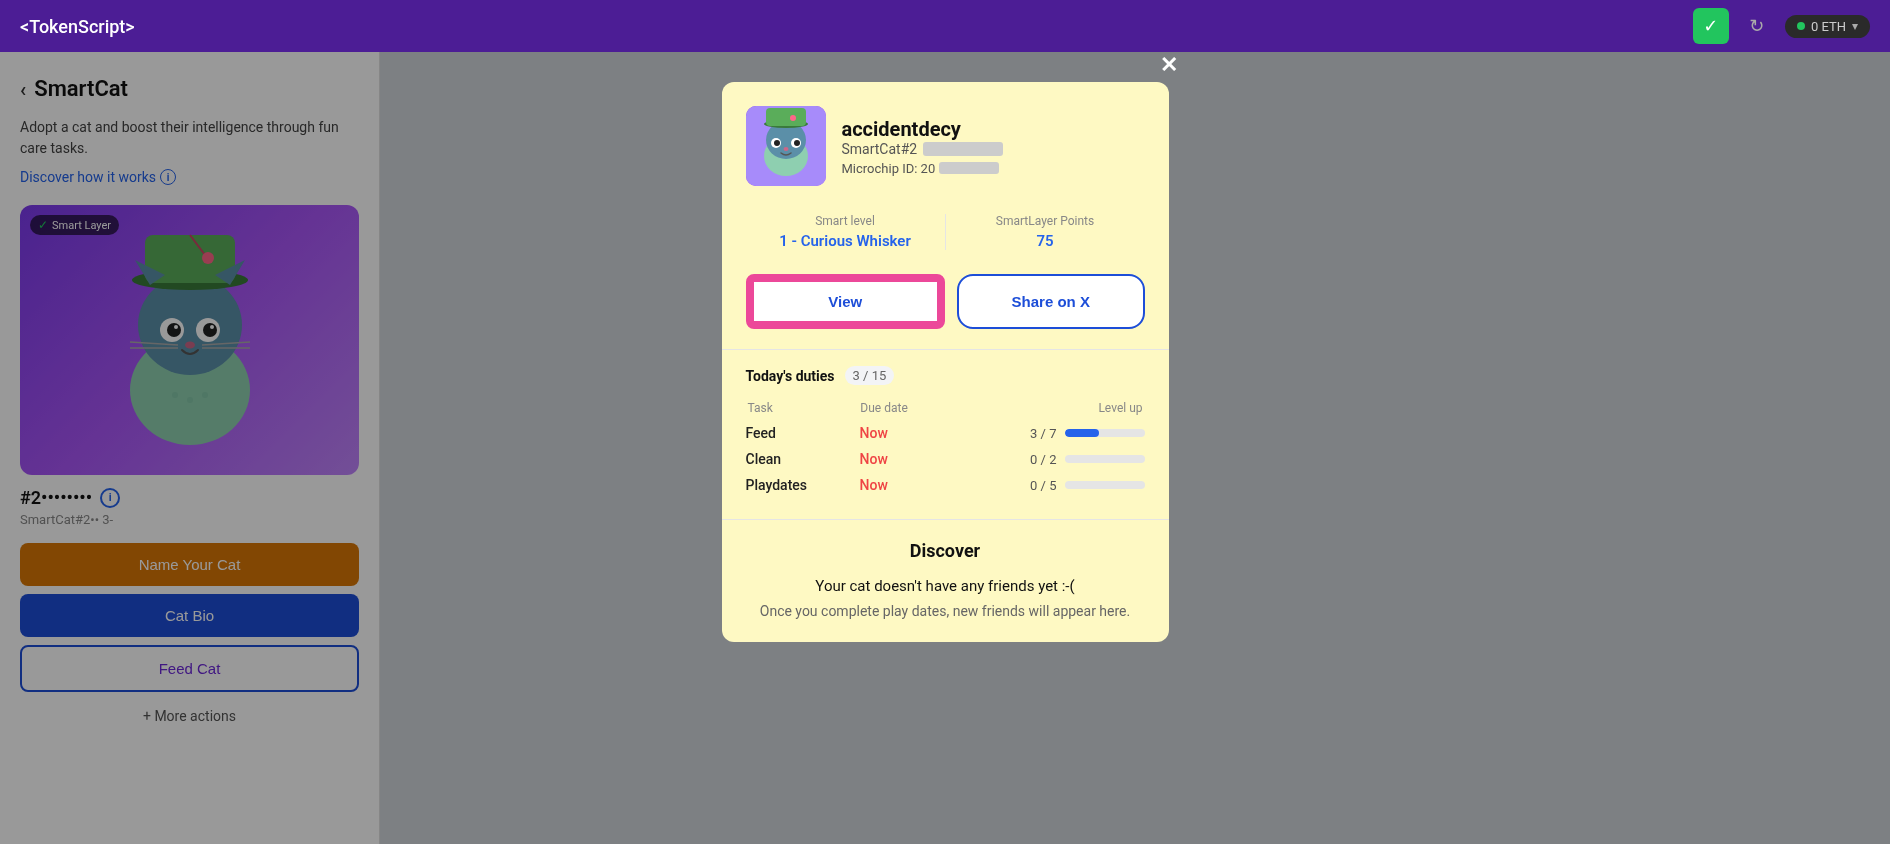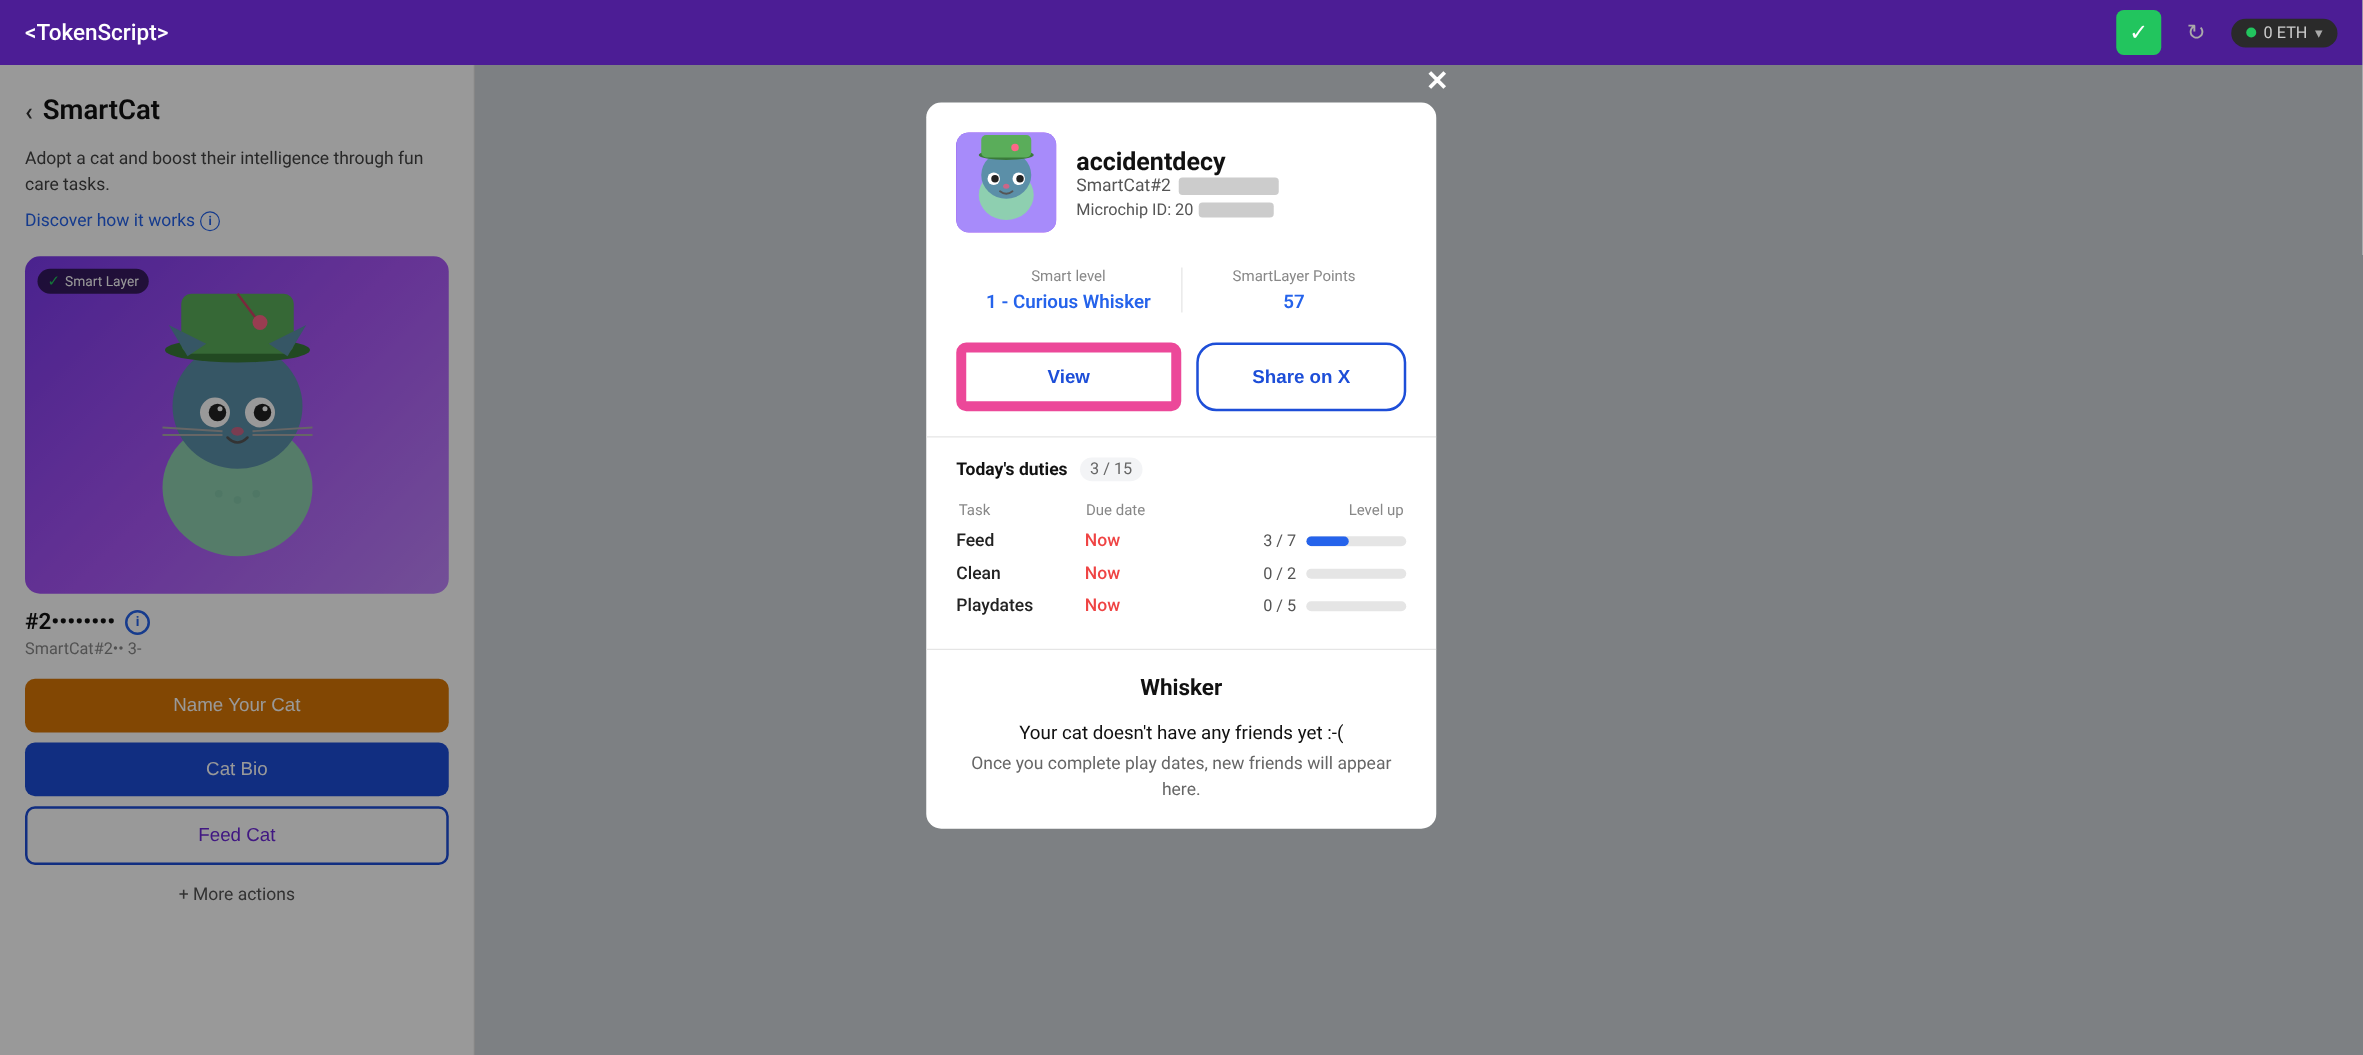--- a/index.html
+++ b/index.html
@@ -260,23 +260,23 @@
       background: rgba(0,0,0,0.4);
       z-index: 100;
       display: flex;
       align-items: flex-start;
       justify-content: center;
       padding-top: 30px;
     }
 
     
     .modal {
-      background: #ffffff;
+      background: #fef9c3;
       border-radius: 12px;
-      width: 408px;
+      width: 447px;
       max-height: 640px;
       overflow-y: auto;
       position: relative;
       padding: 0;
     }
     .modal-close {
       position: absolute;
       top: -30px;
       right: -10px;
       background: none;
@@ -601,21 +601,21 @@
           </div>
         </div>
 
         <div class="modal-stats">
           <div class="stat-col">
             <div class="stat-label">Smart level</div>
             <div class="stat-value">1 - Curious Whisker</div>
           </div>
           <div class="stat-col">
             <div class="stat-label">SmartLayer Points</div>
-            <div class="stat-value">57</div>
+            <div class="stat-value">75</div>
           </div>
         </div>
 
         <div class="modal-actions">
           <button class="modal-btn-view">View</button>
           <button class="modal-btn-share">Share on X</button>
         </div>
 
         <div class="duties-section">
           <div class="duties-header">
@@ -658,21 +658,21 @@
       <div class="progress-bar">
         <div class="progress-fill" style="width:0%"></div>
       </div>
     </div>
   </div>
               </div>
           </div>
         </div>
 
         <div class="friends-section">
-          <div class="friends-title">Whisker</div>
+          <div class="friends-title">Discover</div>
           <div class="no-friends-msg">Your cat doesn't have any friends yet :-(</div>
           <div class="no-friends-sub">Once you complete play dates, new friends will appear here.</div>
         </div>
 
       </div>
     </div>
   </div>
 
 </div>
 

